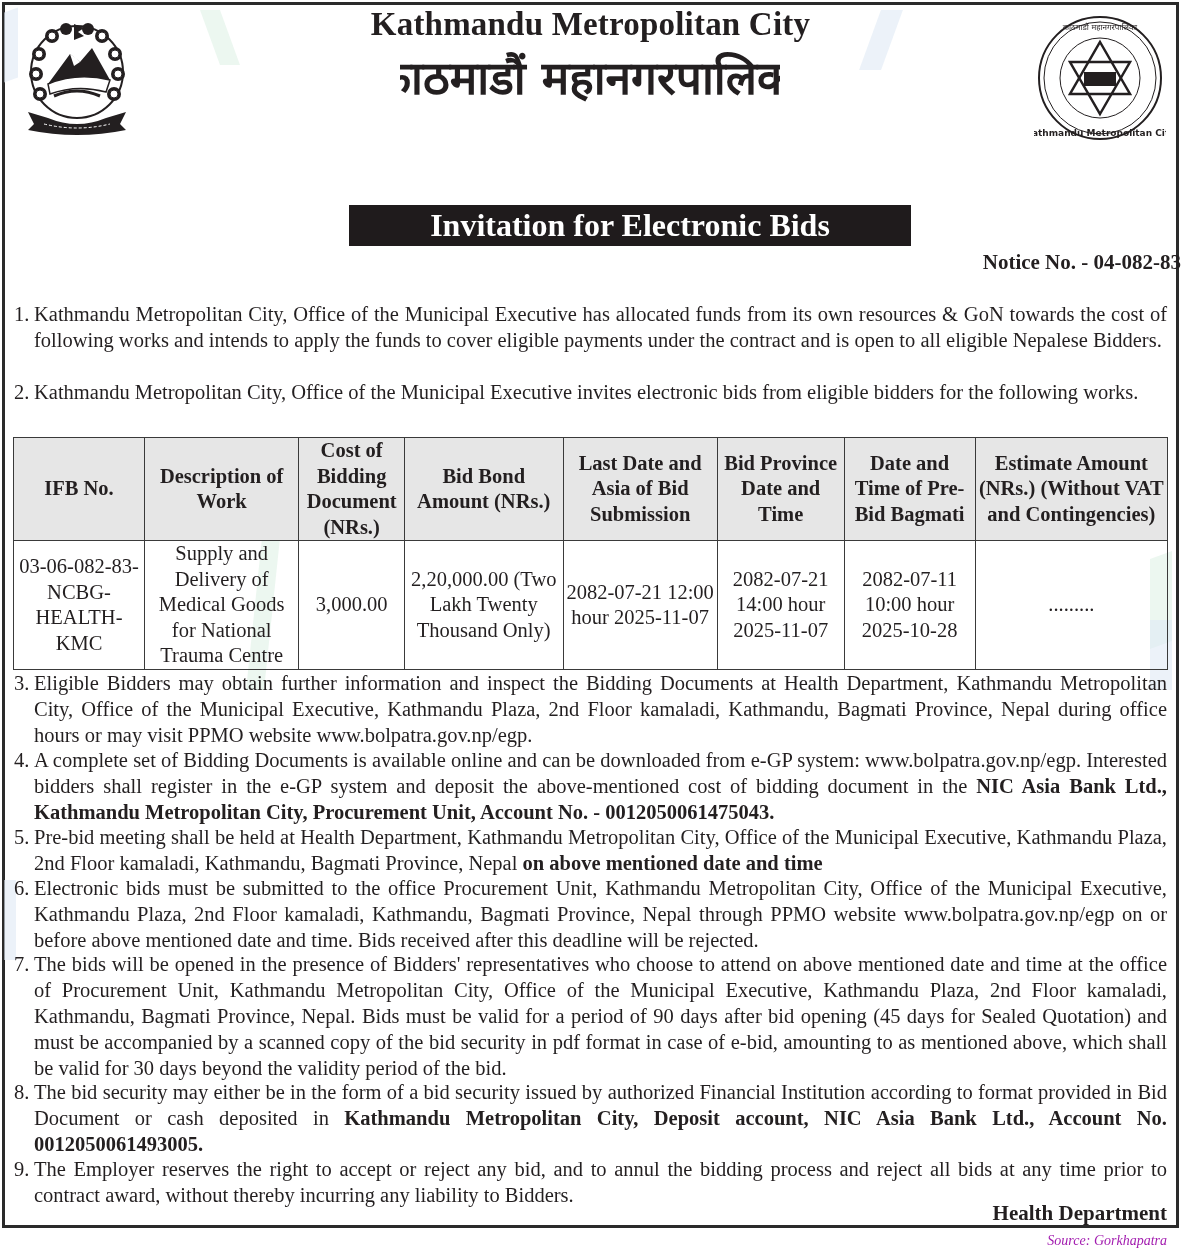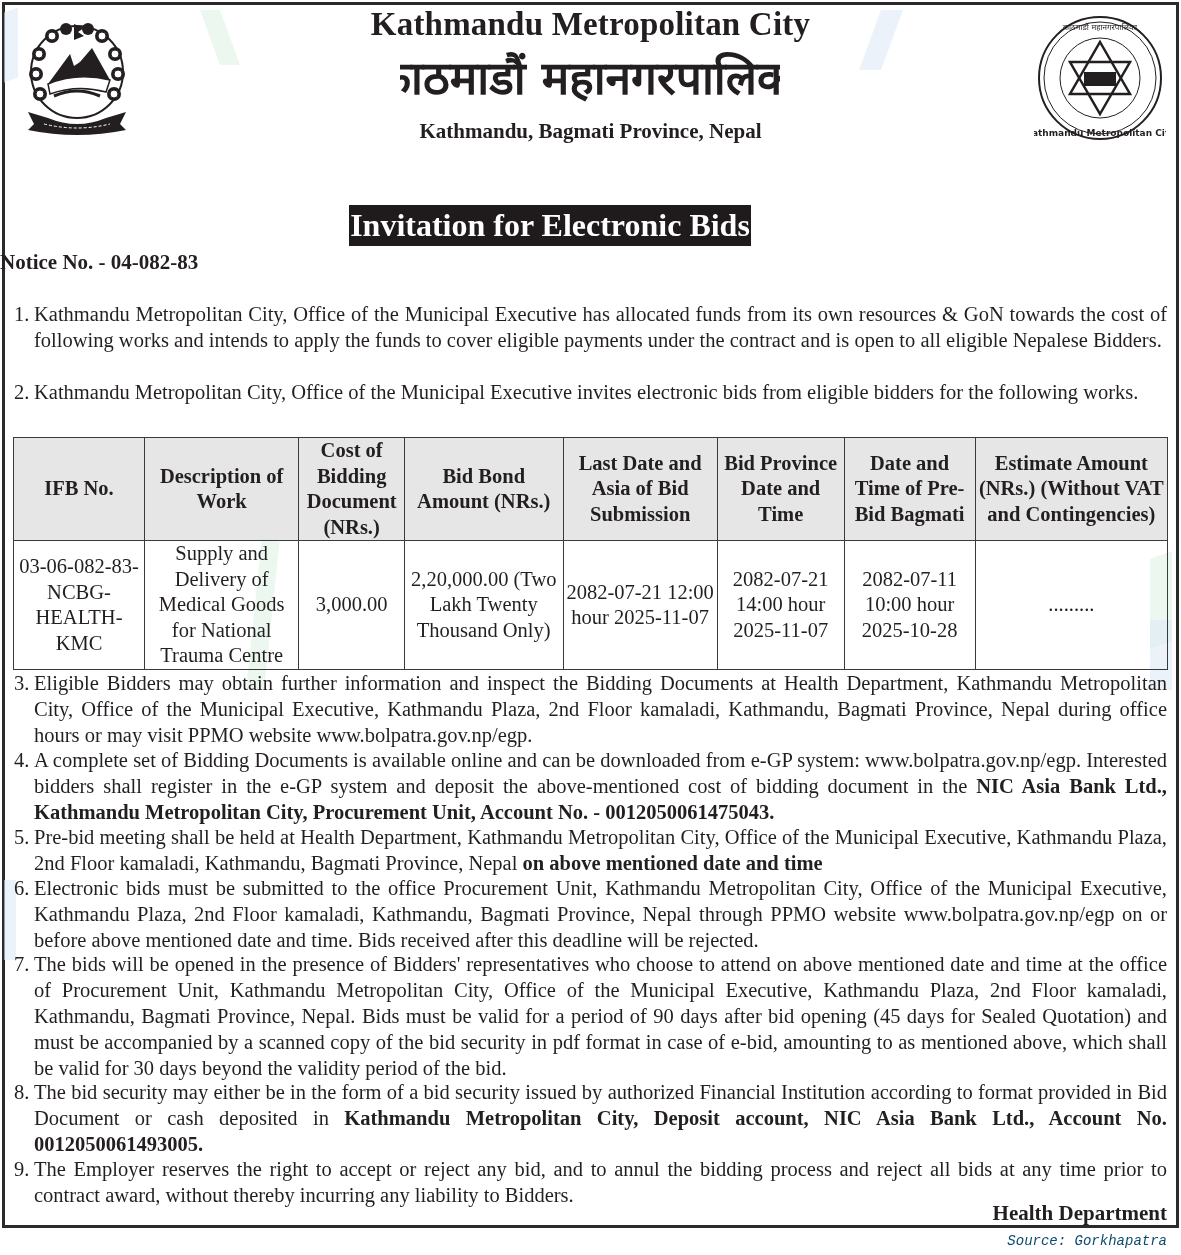--- a/index.html
+++ b/index.html
@@ -24,26 +24,26 @@
     font-size: 33px; font-weight: bold; letter-spacing: 0.2px;
   }
   .header-devanagari {
     position: absolute; left: 400px; top: 42px; width: 380px; height: 68px;
   }
   .office-lines {
     position: absolute; left: 0; right: 0; top: 118px; text-align: center;
     font-size: 21px; font-weight: bold; line-height: 27.5px;
   }
   .banner {
-    position: absolute; left: 349px; top: 205px; width: 402px; height: 41px;
+    position: absolute; left: 349px; top: 205px; width: 562px; height: 41px;
     background: #1f1b1c; color: #fff; text-align: center;
     font-size: 32px; font-weight: bold; line-height: 41px;
   }
   .notice-lines {
-    position: absolute; left: 0; right: 0; top: 249px; text-align: left;
+    position: absolute; left: 0; right: 0; top: 249px; text-align: right;
     font-size: 21px; font-weight: bold; line-height: 27px;
   }
 
   .para { position: absolute; left: 14px; right: 14px; font-size: 20.5px; line-height: 25.9px; text-align: justify; }
   .para .num { position: absolute; left: 0; top: 0; width: 40px; }
   .para .txt { display: block; margin-left: 20px; }
   .para .txt b { font-weight: bold; }
 
   table.bids {
     position: absolute; left: 13px; top: 437px; width: 1155px;
@@ -52,22 +52,22 @@
   table.bids th, table.bids td {
     border: 1.5px solid #3a3a3a; text-align: center; vertical-align: middle; padding: 0 2px;
   }
   table.bids th { background: #e6e6e6; font-weight: bold; line-height: 25.5px; height: 102px; }
   table.bids td { line-height: 25.5px; height: 129px; }
 
   .signature {
     position: absolute; right: 14px; top: 1201px; font-size: 21px; font-weight: bold;
   }
   .source {
-    position: absolute; right: 14px; top: 1233px; font-family: Liberation Mono, monospace;
-    font-style: italic; font-size: 14px; color: #0c4a6e;
+    position: absolute; right: 14px; top: 1233px; font-family: Liberation Serif, serif;
+    font-style: italic; font-size: 14px; color: #a21caf;
   }
 </style>
 </head>
 <body>
 
 <div class="frame"></div>
 
 <div class="wm wm-shape" style="left:4px;top:10px;width:14px;height:70px;transform:skewY(-20deg);"></div>
 <div class="wm wm-green" style="left:210px;top:10px;width:20px;height:55px;transform:skewX(20deg);"></div>
 <div class="wm wm-shape" style="left:870px;top:10px;width:22px;height:60px;transform:skewX(-20deg);"></div>
@@ -122,21 +122,20 @@
   <text x="66" y="122" text-anchor="middle" font-size="9" font-weight="bold" fill="#231f20" font-family="DejaVu Sans, sans-serif">Kathmandu Metropolitan City</text>
 </svg>
 
 <div class="header-title">Kathmandu Metropolitan City</div>
 
 <svg class="header-devanagari" viewBox="0 0 380 68">
   <text x="190" y="52" text-anchor="middle" font-size="46" font-weight="bold" fill="#231f20" font-family="DejaVu Sans, sans-serif">काठमाडौं महानगरपालिका</text>
 </svg>
 
 <div class="office-lines">
-  <div>Kathmandu, Bagmati Province, Nepal</div>
 </div>
 
 <div class="banner">Invitation for Electronic Bids</div>
 
 <div class="notice-lines">
   <div>Notice No. - 04-082-83</div>
 </div>
 
 <div class="para" style="top:302px;">
   <span class="num">1.</span>

